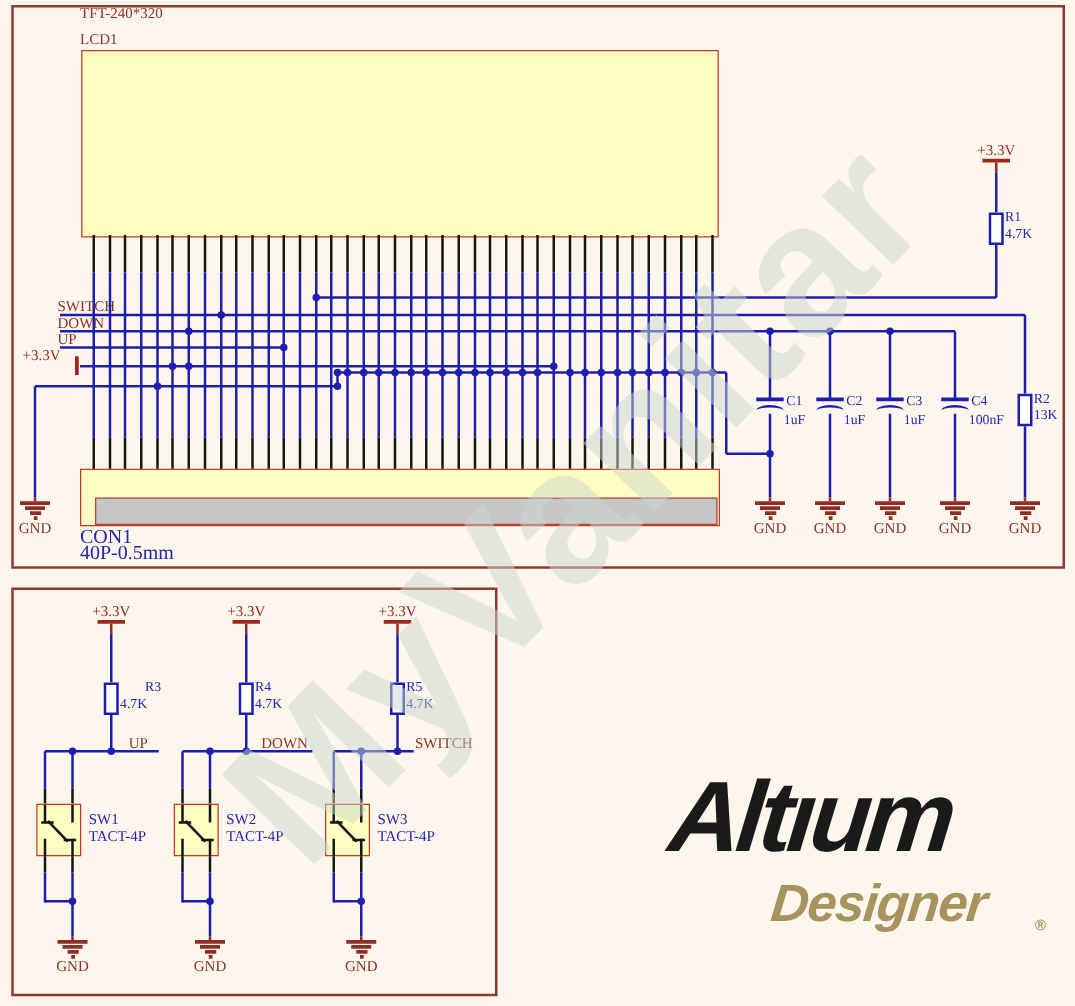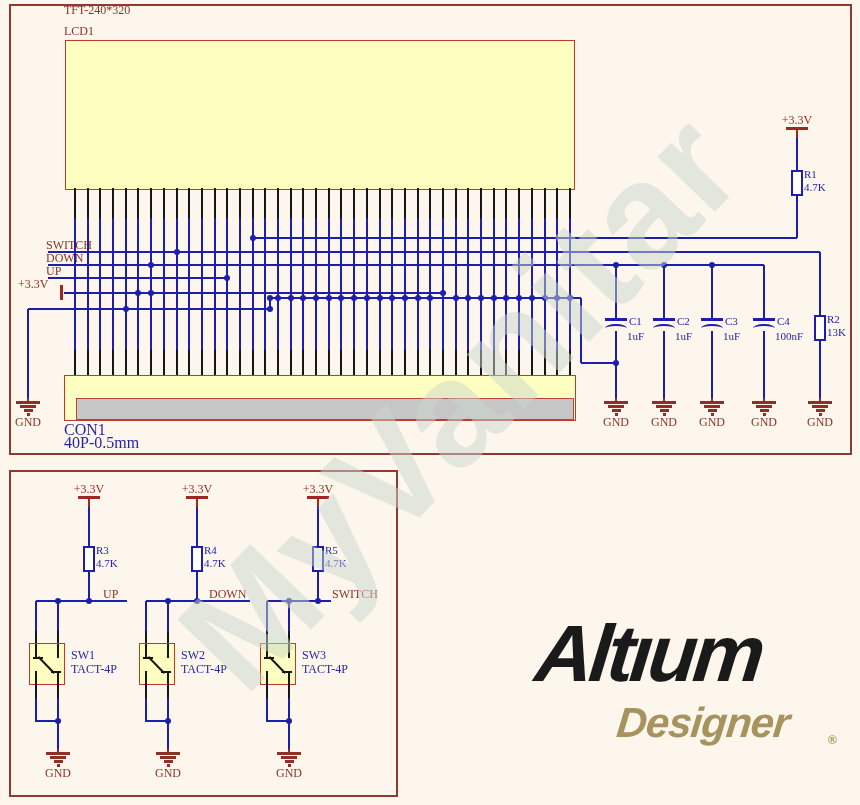--- a/index.html
+++ b/index.html
@@ -461,21 +461,21 @@
     <div style="position: absolute; left: 16px; top: 401px; width: 24px; height: 2.5px; background: rgb(142, 47, 38);"></div>
     <div style="position: absolute; left: 20px; top: 405px; width: 16px; height: 2.5px; background: rgb(142, 47, 38);"></div>
     <div style="position: absolute; left: 23.5px; top: 409px; width: 9px; height: 2.5px; background: rgb(142, 47, 38);"></div>
     <div style="position: absolute; left: 26.5px; top: 413px; width: 3px; height: 2.5px; background: rgb(142, 47, 38);"></div>
     <div style="position: absolute; left: 12px; top: 415px; width: 32px; text-align: center; font-size: 12px; color: rgb(140, 49, 39);">GND</div>
     <div style="position: absolute; left: 71px; top: 482px; width: 36px; text-align: center; font-size: 12px; color: rgb(158, 39, 32);">+3.3V</div>
     <div style="position: absolute; left: 78px; top: 496px; width: 22px; height: 3px; background: rgb(158, 39, 32);"></div>
     <div style="position: absolute; left: 88px; top: 499px; width: 2px; height: 8px; background: rgb(158, 39, 32);"></div>
     <div style="position: absolute; left: 88px; top: 507px; width: 2px; height: 39px; background: rgb(30, 30, 174);"></div>
     <div style="position: absolute; left: 83px; top: 546px; width: 12px; height: 26px; background: rgb(255, 255, 255); border: 2px solid rgb(30, 30, 174); box-sizing: border-box;"></div>
-    <div style="position: absolute; left: 96px; top: 544px; font-size: 11px; color: rgb(35, 38, 173);">R3</div>
+    <div style="position: absolute; left: 96px; top: 544px; font-size: 11px; color: rgb(35, 38, 173); padding-left: 20px;">R3</div>
     <div style="position: absolute; left: 96px; top: 557px; font-size: 11px; color: rgb(35, 38, 173);">4.7K</div>
     <div style="position: absolute; left: 88px; top: 572px; width: 2px; height: 29px; background: rgb(30, 30, 174);"></div>
     <div style="position: absolute; left: 36px; top: 600px; width: 91px; height: 2px; background: rgb(30, 30, 174);"></div>
     <div style="position: absolute; left: 55px; top: 598px; width: 6px; height: 6px; border-radius: 50%; background: rgb(30, 30, 174);"></div>
     <div style="position: absolute; left: 86px; top: 598px; width: 6px; height: 6px; border-radius: 50%; background: rgb(30, 30, 174);"></div>
     <div style="position: absolute; left: 103px; top: 587px; font-size: 12px; color: rgb(140, 49, 39);">UP</div>
     <div style="position: absolute; left: 35px; top: 601px; width: 2px; height: 30px; background: rgb(30, 30, 174);"></div>
     <div style="position: absolute; left: 35px; top: 631px; width: 2px; height: 12px; background: rgb(22, 22, 22);"></div>
     <div style="position: absolute; left: 57px; top: 601px; width: 2px; height: 30px; background: rgb(30, 30, 174);"></div>
     <div style="position: absolute; left: 57px; top: 631px; width: 2px; height: 12px; background: rgb(22, 22, 22);"></div>

